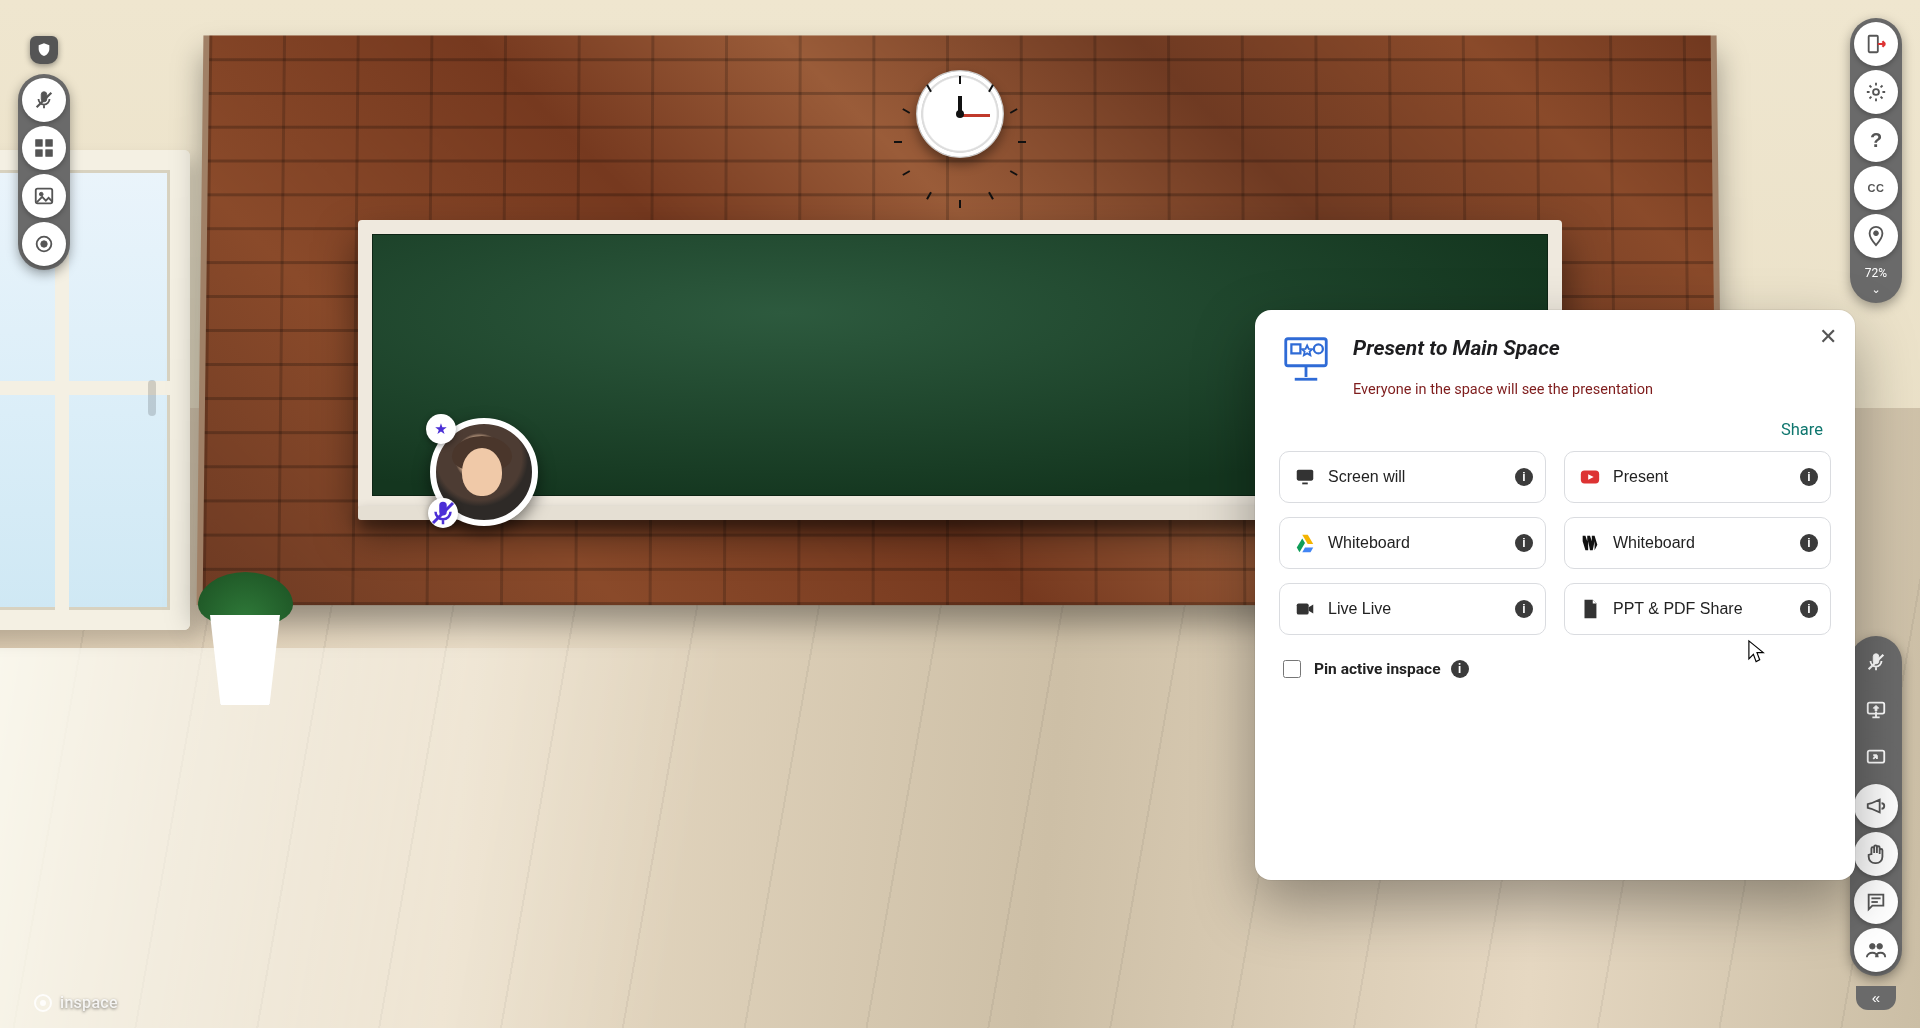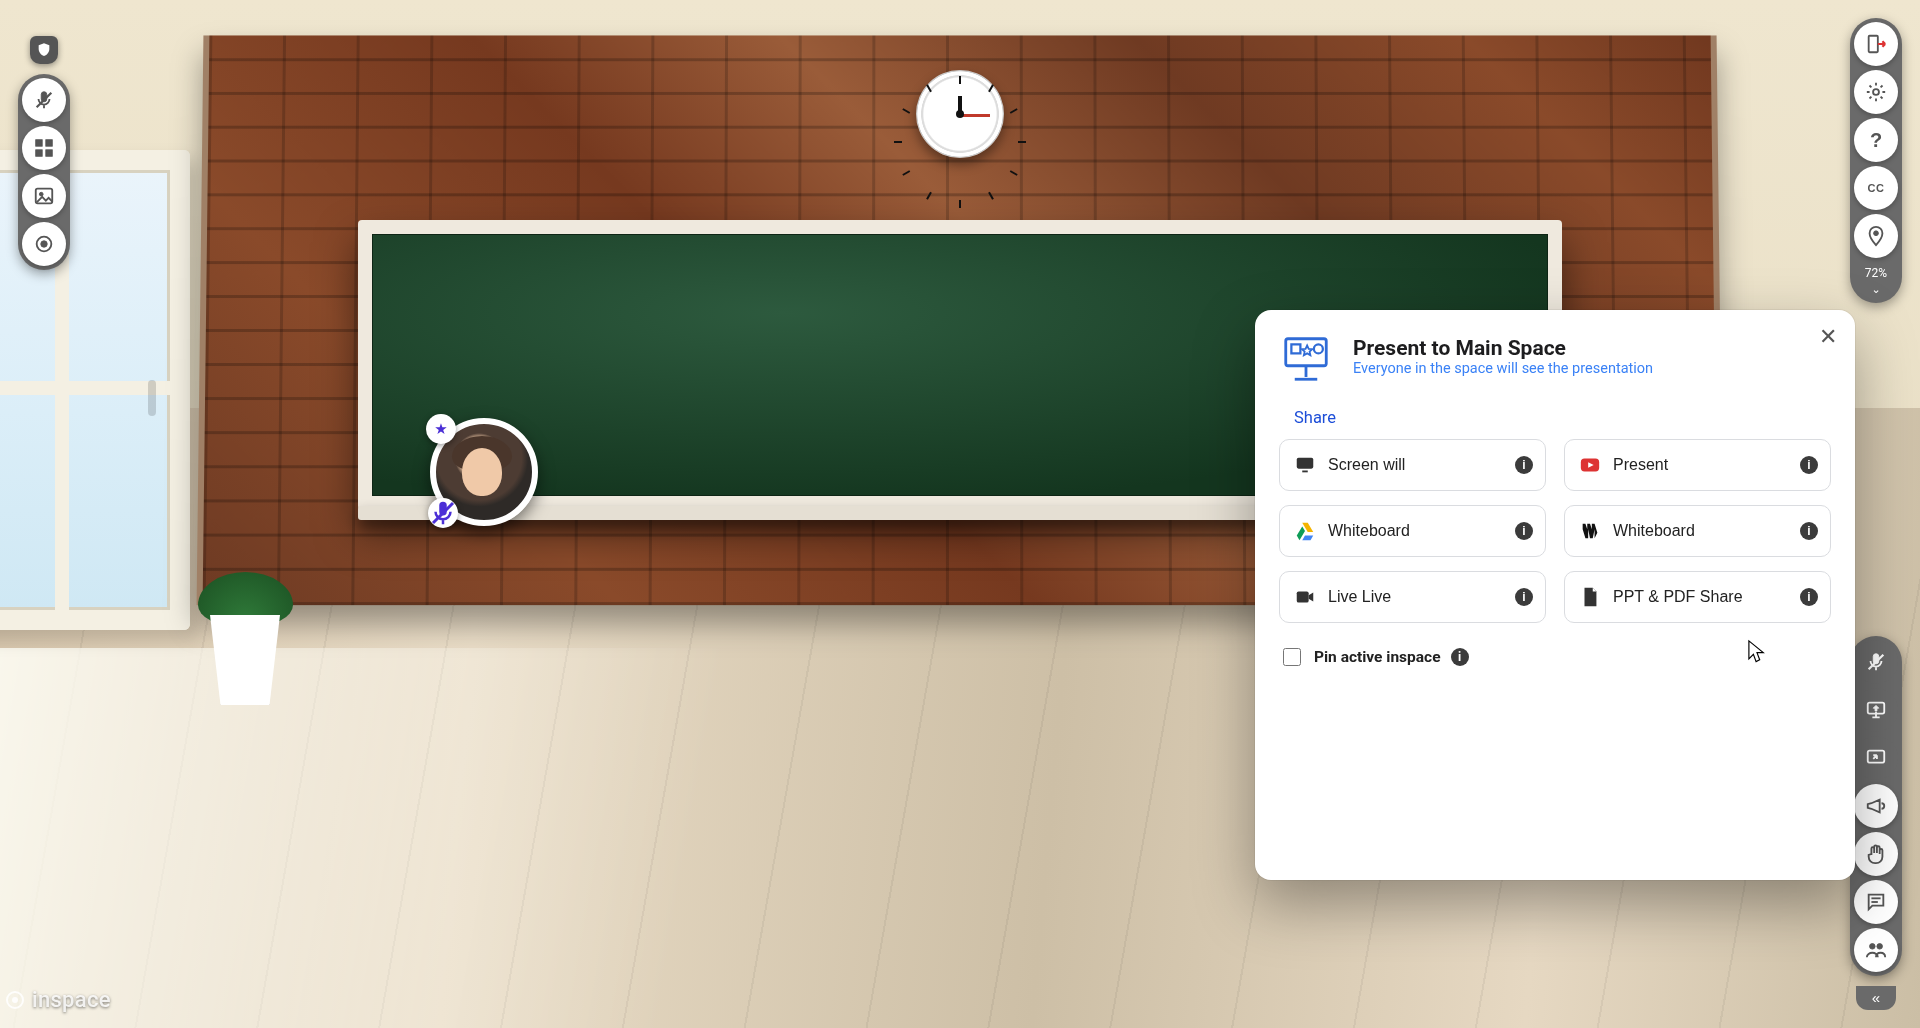--- a/index.html
+++ b/index.html
@@ -94,22 +94,22 @@
     background:#4a362b; border-radius:50% 50% 30% 30%/60% 60% 40% 40%;
   }
   .avatar .badge-star, .avatar .badge-mic { position:absolute; width:30px; height:30px; border-radius:50%;
     background:#fff; display:flex; align-items:center; justify-content:center;
     box-shadow:0 2px 6px rgba(0,0,0,.4); font-size:15px;
   }
   .avatar .badge-star { left:-4px; top:-4px; color:#4b2fd6; }
   .avatar .badge-mic  { left:-2px; bottom:-2px; color:#4b2fd6; }
 
   
-  .brand { position:absolute; left:6px; bottom:16px; color:rgba(255,255,255,.85);
-    font-size:22px; font-weight:500; letter-spacing:.3px; display:flex; align-items:center; gap:8px;
+  .brand { position:absolute; left:34px; bottom:16px; color:rgba(255,255,255,.85);
+    font-size:16px; font-weight:500; letter-spacing:.3px; display:flex; align-items:center; gap:8px;
     text-shadow:0 1px 3px rgba(0,0,0,.5);
   }
   .brand .brand-logo { width:18px; height:18px; border:2px solid rgba(255,255,255,.85); border-radius:50%;
     position:relative;
   }
   .brand .brand-logo::after { content:""; position:absolute; left:50%; top:50%; width:6px; height:6px;
     background:rgba(255,255,255,.85); border-radius:50%; transform:translate(-50%,-50%); }
 
   
   .pill-stack { position:absolute; display:flex; flex-direction:column; align-items:center; gap:4px; }
@@ -147,23 +147,23 @@
   
   .dialog { position:absolute; left:1255px; top:310px; width:600px; height:570px;
     background:#fff; border-radius:16px; box-shadow:0 24px 60px rgba(0,0,0,.35), 0 0 0 1px rgba(0,0,0,.05);
     padding:22px 24px 24px 24px;
   }
   .dialog .close { position:absolute; top:14px; right:16px; width:26px; height:26px; border:none; background:none;
     cursor:pointer; color:#555; font-size:22px; line-height:1;
   }
   .dialog-header { display:flex; gap:20px; align-items:flex-start; }
   .dialog-header .hicon { width:54px; height:54px; flex:0 0 54px; }
-  .dialog-title { font-size:21px; font-weight:700; color:#1d1d1f; margin:4px 0 0; }
-  .dialog-sub   { font-size:14.5px; color:#3b82f6; }
-  .share-label  { font-size:16.5px; color:#1d4ed8; margin:22px 15px 12px; }
+  .dialog-title { font-size:21px; font-weight:700; color:#1d1d1f; margin:4px 0 21px;font-style:italic; }
+  .dialog-sub   { font-size:14.5px; color:#7f1d1d; }
+  .share-label  { font-size:16.5px; color:#0f766e; margin:22px 8px 12px;text-align:right; }
   .share-grid { display:grid; grid-template-columns:1fr 1fr; gap:14px 18px; }
   .share-opt { border:1px solid #dadce0; border-radius:10px; padding:14px 14px; background:#fff;
     display:flex; align-items:center; gap:12px; cursor:pointer; font-size:16px; color:#222;
     position:relative;
   }
   .share-opt .opt-icon { width:22px; height:22px; flex:0 0 22px; display:flex; align-items:center; justify-content:center; }
   .share-opt .info { position:absolute; right:12px; top:50%; transform:translateY(-50%);
     width:18px; height:18px; border-radius:50%; background:#3b3b3b; color:#fff; font-size:12px; font-weight:700;
     display:flex; align-items:center; justify-content:center; cursor:help;
   }

